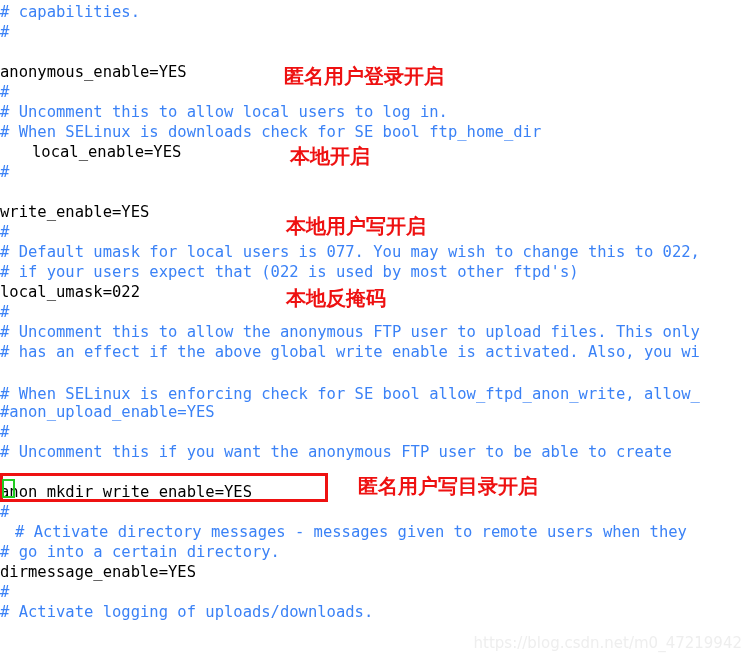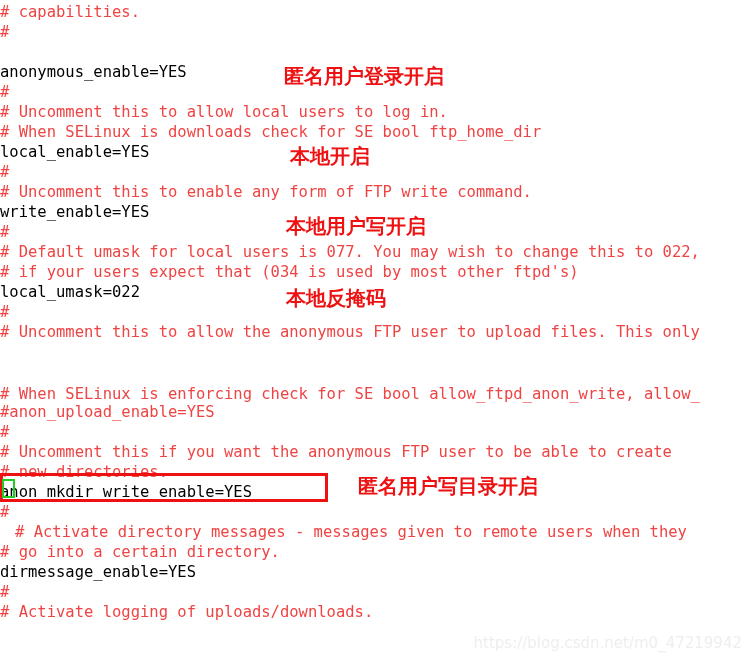--- a/index.html
+++ b/index.html
@@ -36,21 +36,21 @@
     position: absolute;
     left: 0;
     white-space: pre;
     font-family: "DejaVu Sans Mono", "Liberation Mono", monospace;
     font-size: 15.5px;
     line-height: 20px;
     height: 20px;
     letter-spacing: 0px;
   }
 
-  .comment { color: #ef4444; }
+  .comment { color: #3b82f6; }
   .code    { color: #000000; }
 
   
   .annot {
     position: absolute;
     color: #ee1111;
     font-family: "DejaVu Sans", "Liberation Sans", sans-serif;
     font-weight: bold;
     font-size: 20px;
     line-height: 20px;
@@ -90,35 +90,34 @@
 
 <div id="screen">
 
   <div id="code">
       <div class="line comment" style="top: 2px;"># capabilities.</div>
       <div class="line comment" style="top: 22px;">#</div>
       <div class="line code" style="top: 62px;">anonymous_enable=YES</div>
       <div class="line comment" style="top: 82px;">#</div>
       <div class="line comment" style="top: 102px;"># Uncomment this to allow local users to log in.</div>
       <div class="line comment" style="top: 122px;"># When SELinux is downloads check for SE bool ftp_home_dir</div>
-      <div class="line code" style="top: 142px;">local_enable=YES</div>
+      <div class="line code" style="top: 142px; margin-left: 32px;">local_enable=YES</div>
       <div class="line comment" style="top: 162px;">#</div>
-      <div class="line comment" style="top: 182px;"># Uncomment this to enable any form of FTP write command.</div>
       <div class="line code" style="top: 202px;">write_enable=YES</div>
       <div class="line comment" style="top: 222px;">#</div>
       <div class="line comment" style="top: 242px;"># Default umask for local users is 077. You may wish to change this to 022,</div>
-      <div class="line comment" style="top: 262px;"># if your users expect that (034 is used by most other ftpd's)</div>
+      <div class="line comment" style="top: 262px;"># if your users expect that (022 is used by most other ftpd's)</div>
       <div class="line code" style="top: 282px;">local_umask=022</div>
       <div class="line comment" style="top: 302px;">#</div>
       <div class="line comment" style="top: 322px;"># Uncomment this to allow the anonymous FTP user to upload files. This only</div>
+      <div class="line comment" style="top: 342px;"># has an effect if the above global write enable is activated. Also, you wi</div>
       <div class="line comment" style="top: 384px;"># When SELinux is enforcing check for SE bool allow_ftpd_anon_write, allow_</div>
       <div class="line comment" style="top: 402px;">#anon_upload_enable=YES</div>
       <div class="line comment" style="top: 422px;">#</div>
       <div class="line comment" style="top: 442px;"># Uncomment this if you want the anonymous FTP user to be able to create</div>
-      <div class="line comment" style="top: 462px;"># new directories.</div>
       <div class="line code" style="top: 482px;">anon_mkdir_write_enable=YES</div>
       <div class="line comment" style="top: 502px;">#</div>
       <div class="line comment" style="top: 522px; padding-left: 15px;"># Activate directory messages - messages given to remote users when they</div>
       <div class="line comment" style="top: 542px;"># go into a certain directory.</div>
       <div class="line code" style="top: 562px;">dirmessage_enable=YES</div>
       <div class="line comment" style="top: 582px;">#</div>
       <div class="line comment" style="top: 602px;"># Activate logging of uploads/downloads.</div>
     </div>
 
   <div id="annotation-layer">

